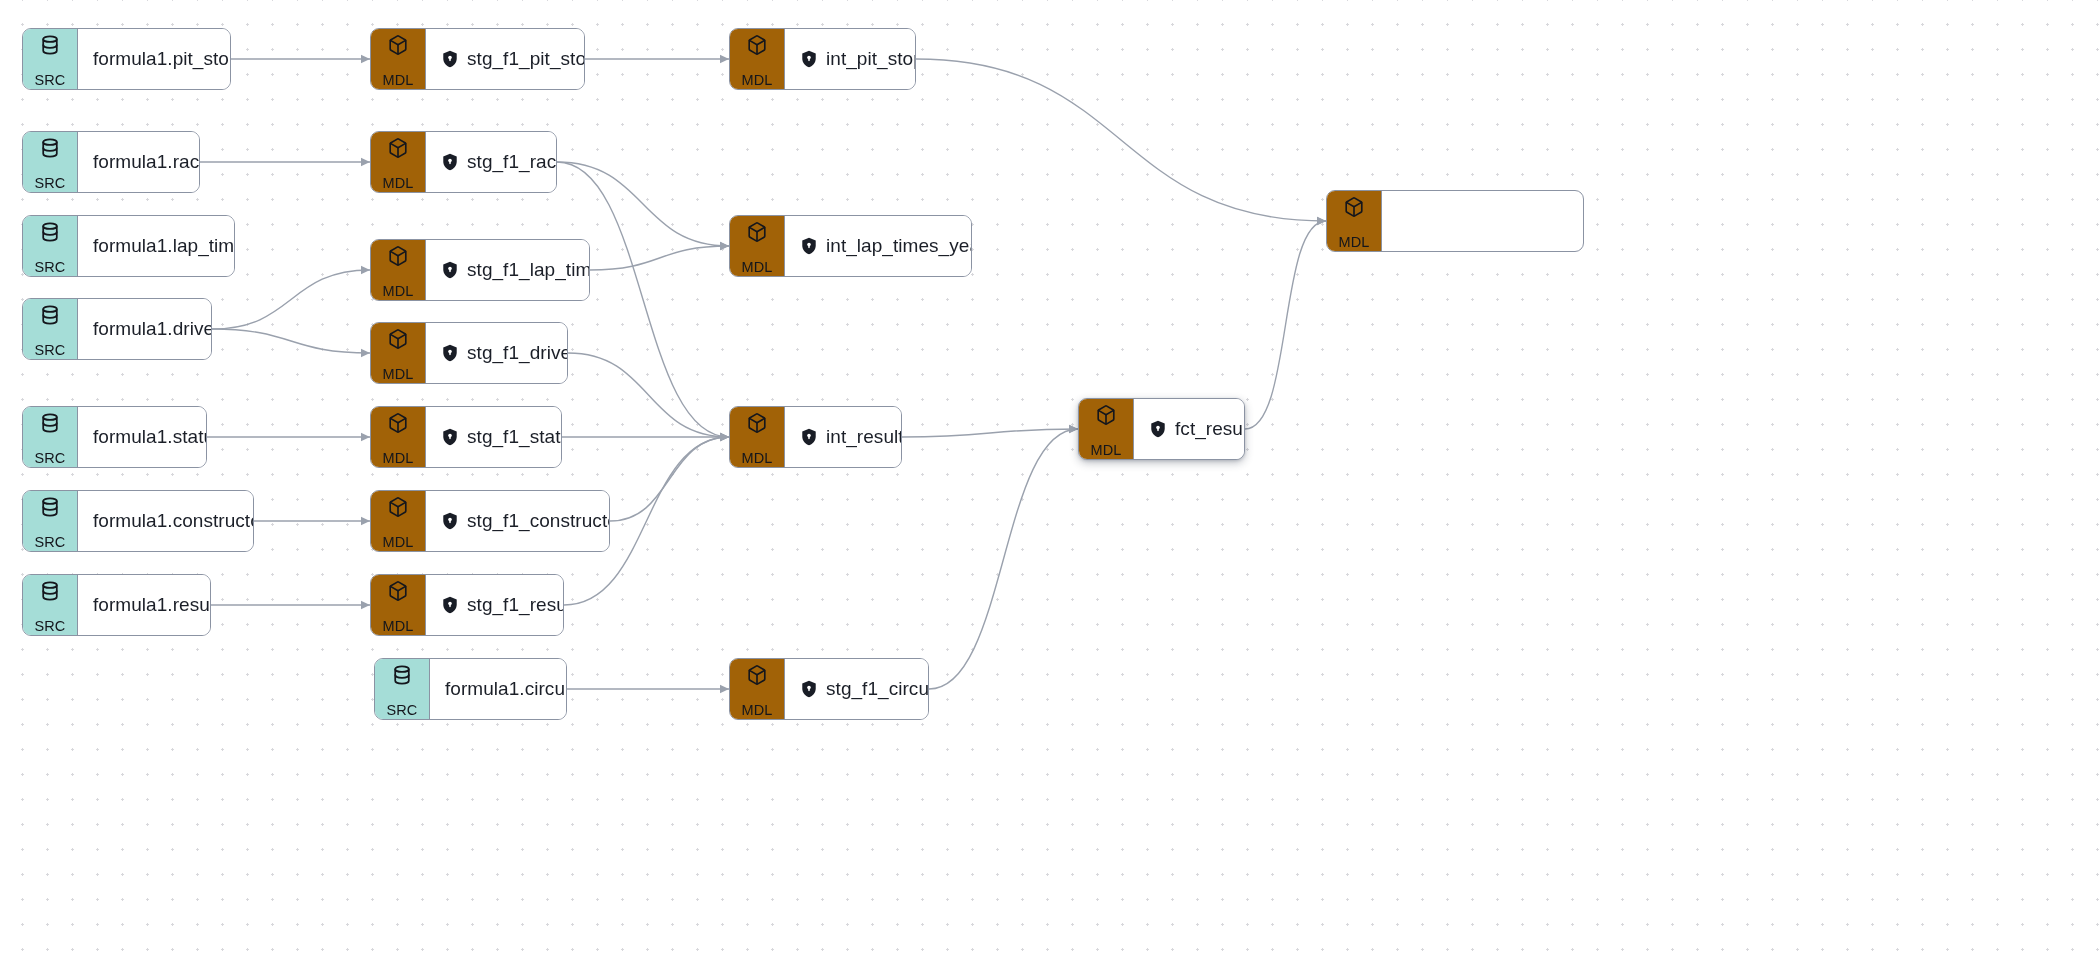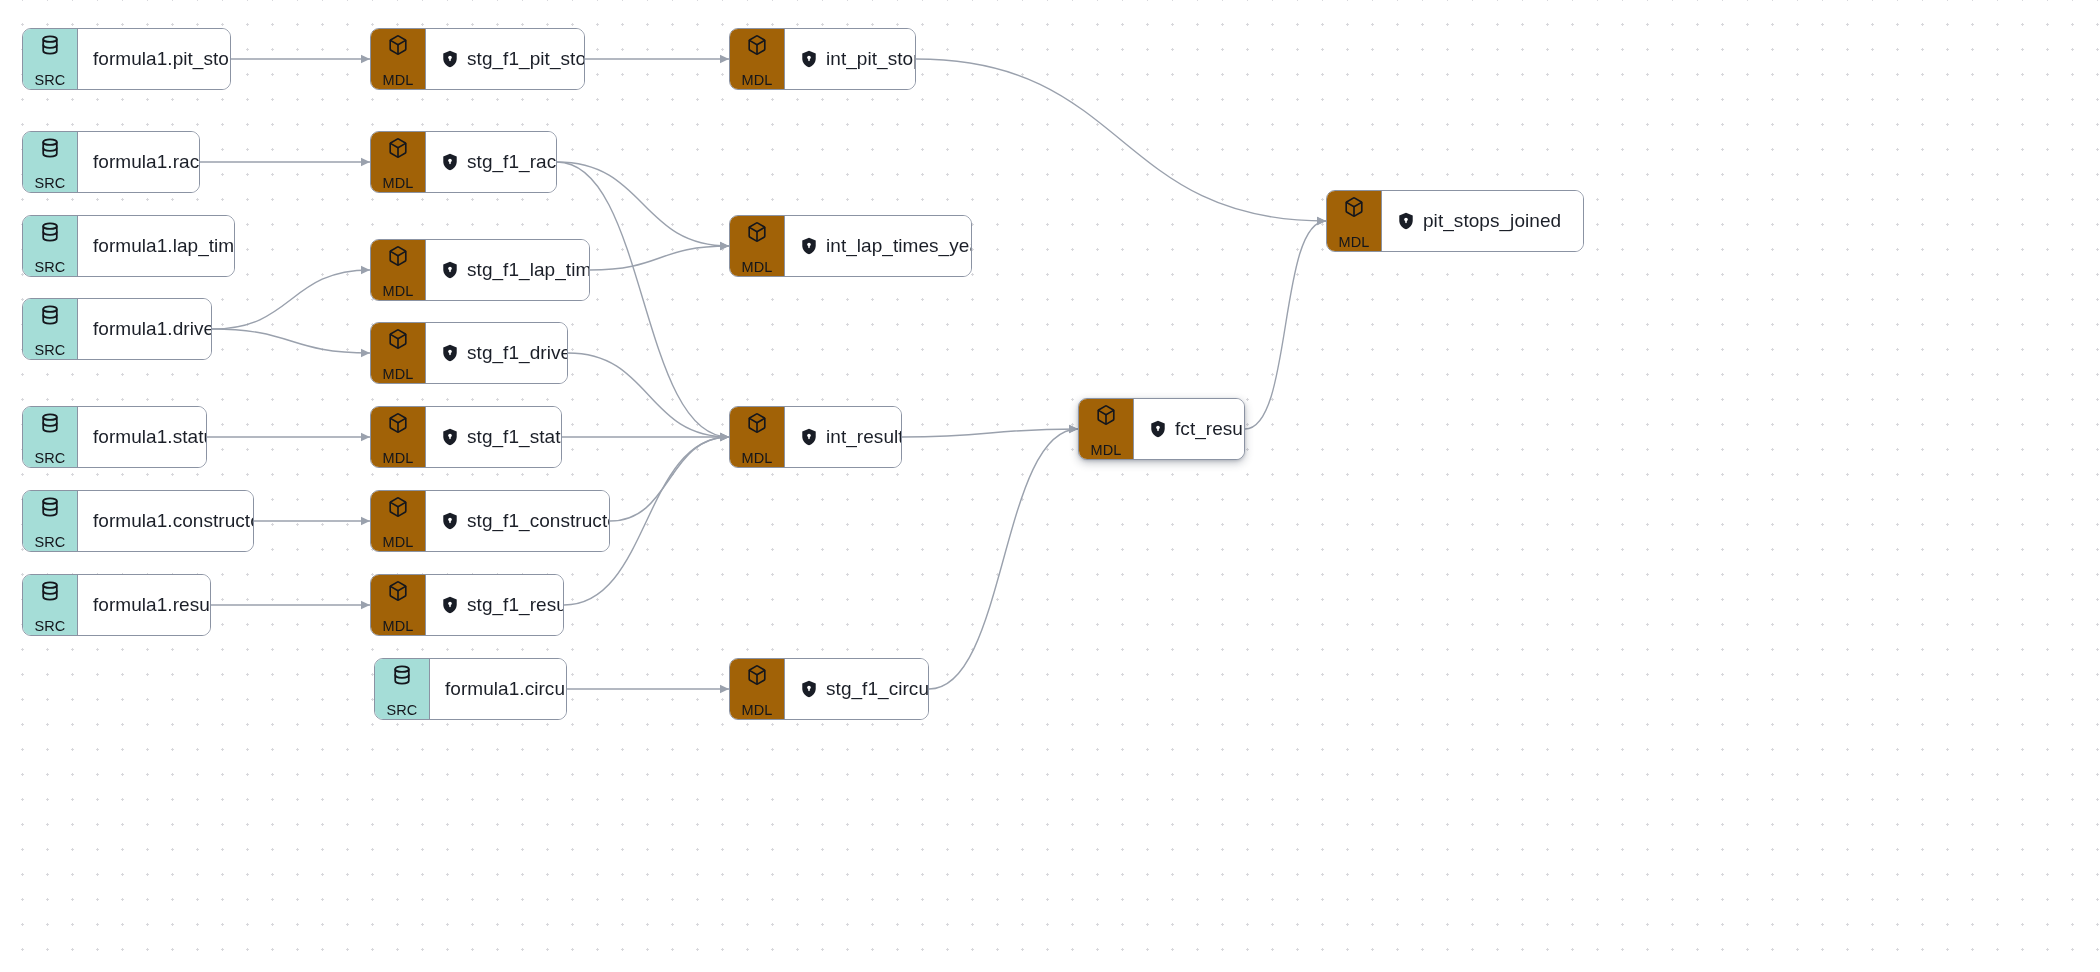--- a/index.html
+++ b/index.html
@@ -514,25 +514,15 @@
         <div class="node-badge mdl">
           <span>
             <svg class="badge-icon" viewBox="0 0 24 24" fill="none" stroke="#14161c" stroke-width="1.8" stroke-linecap="round" stroke-linejoin="round">
               <path d="M20.5 16.3V7.7a1.7 1.7 0 0 0-.86-1.48l-6.8-3.9a1.7 1.7 0 0 0-1.68 0l-6.8 3.9A1.7 1.7 0 0 0 3.5 7.7v8.6a1.7 1.7 0 0 0 .86 1.48l6.8 3.9a1.7 1.7 0 0 0 1.68 0l6.8-3.9a1.7 1.7 0 0 0 .86-1.48z"></path>
               <path d="M3.75 6.95 12 11.75l8.25-4.8"></path>
               <path d="M12 21.6v-9.85"></path>
             </svg>
           </span>
           <span class="badge-label">MDL</span>
         </div>
-        <div class="node-body">
-          <span>
-            <svg class="shield-icon" viewBox="0 0 20 22" fill="#191d26">
-              <path d="M10 0.8 1.6 4.2v6.1c0 5.3 3.55 9.2 8.4 10.9 4.85-1.7 8.4-5.6 8.4-10.9V4.2L10 0.8z"></path>
-              <circle cx="10" cy="9.1" r="2.25" fill="#ffffff"></circle>
-              <rect x="9.0" y="9.1" width="2.0" height="4.6" rx="1.0" fill="#ffffff"></rect>
-            </svg>
-          </span>
-          <span class="node-label">pit_stops_joined</span>
-        </div>
       </div>
     </div>
 </div>
 
 </body></html>

